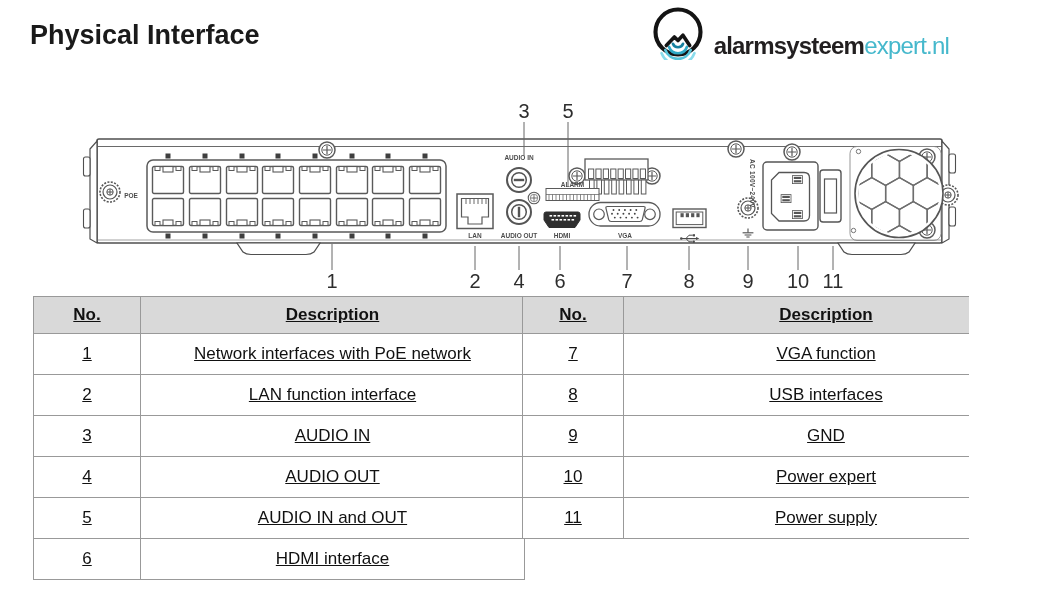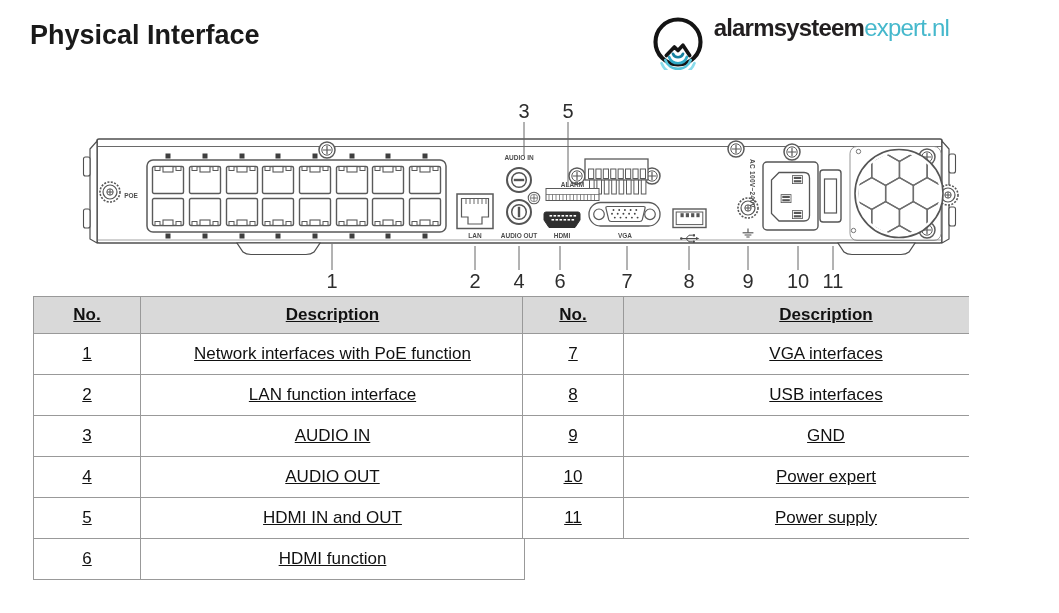--- a/index.html
+++ b/index.html
@@ -1,20 +1,20 @@
 <!DOCTYPE html>
 <html><head>
 <meta charset="utf-8">
 <style>
   html,body{margin:0;padding:0;background:#fff;}
   .page{position:relative;width:969px;height:613px;background:#fff;overflow:hidden;
         font-family:"Liberation Sans",sans-serif;}
   .title{position:absolute;left:30px;top:20px;font-size:27px;font-weight:bold;
          color:#1a1a1a;letter-spacing:0;}
-  .logo{position:absolute;right:20px;top:14px;display:flex;align-items:flex-start;gap:9px;}
+  .logo{position:absolute;right:20px;top:4px;display:flex;align-items:flex-end;gap:9px;}
   .logo-text{font-size:24px;letter-spacing:-0.8px;white-space:nowrap;}
   .brand-dark{font-weight:bold;color:#221f20;}
   .brand-accent{color:#45b8cc;font-weight:normal;}
   .diag{position:absolute;left:0;top:95px;width:1059px;height:200px;}
   .diag text{font-family:"Liberation Sans",sans-serif;}
   .devlbl{font-size:6.5px;font-weight:bold;fill:#4c4c4c;}
   .callout{font-size:20px;fill:#2d2d2d;}
   table.spec{position:absolute;top:296px;border-collapse:collapse;table-layout:fixed;
              font-size:17px;color:#111;background:#fff;}
   .spec td,.spec th{border:1px solid #999;text-align:center;vertical-align:middle;
@@ -348,58 +348,58 @@
         <col style="width:107px">
         <col style="width:384px">
       </colgroup>
     <tbody>
         <tr>
       <th>No.</th>
       <th>Description</th>
     </tr>
     <tr>
       <td>1</td>
-      <td>Network interfaces with PoE function</td>
+      <td>Network interfaces with PoE network</td>
     </tr>
     <tr>
       <td>2</td>
       <td>LAN function interface</td>
     </tr>
     <tr>
       <td>3</td>
       <td>AUDIO IN</td>
     </tr>
     <tr>
       <td>4</td>
       <td>AUDIO OUT</td>
     </tr>
     <tr>
       <td>5</td>
-      <td>HDMI IN and OUT</td>
+      <td>AUDIO IN and OUT</td>
     </tr>
     <tr>
       <td>6</td>
-      <td>HDMI function</td>
+      <td>HDMI interface</td>
     </tr>
   </tbody>
     </table>
 
   <table class="spec" id="tblR">
     <colgroup>
         <col style="width:101px">
         <col style="width:405px">
       </colgroup>
     <tbody>
         <tr>
       <th>No.</th>
       <th>Description</th>
     </tr>
     <tr>
       <td>7</td>
-      <td>VGA interfaces</td>
+      <td>VGA function</td>
     </tr>
     <tr>
       <td>8</td>
       <td>USB interfaces</td>
     </tr>
     <tr>
       <td>9</td>
       <td>GND</td>
     </tr>
     <tr>

